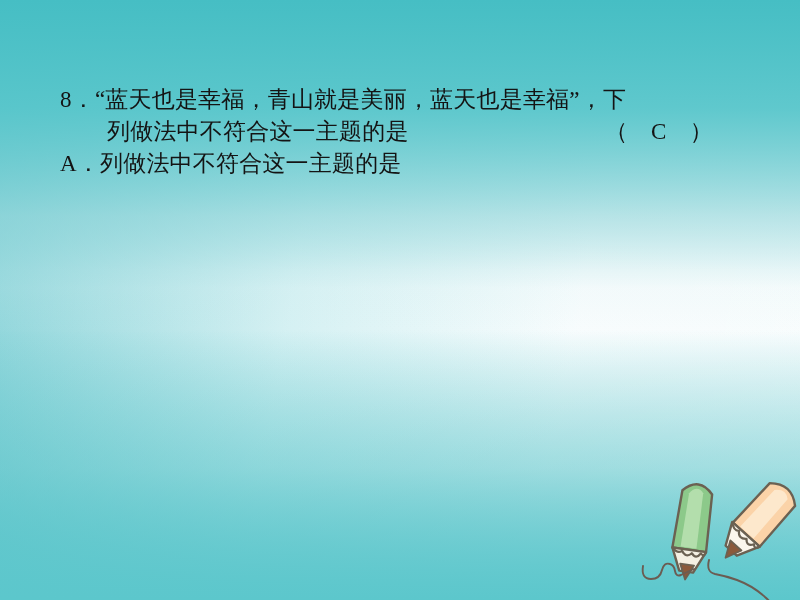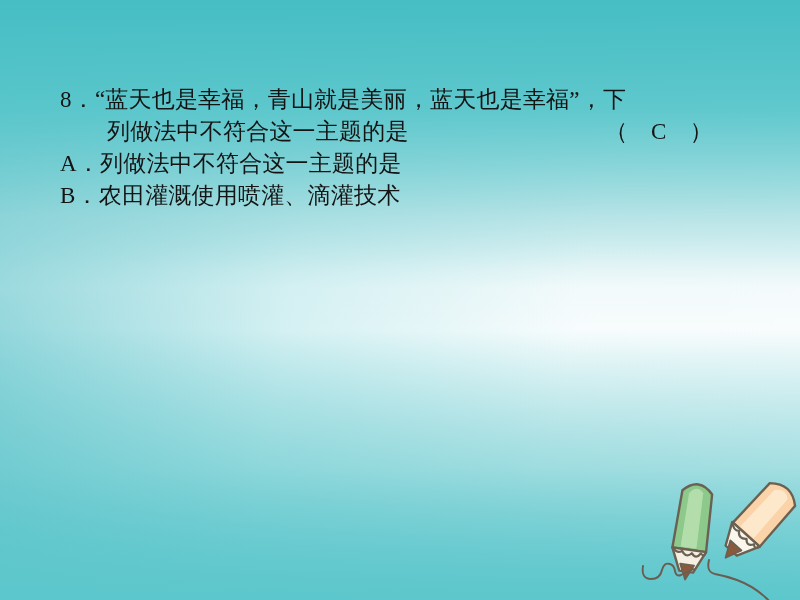--- a/index.html
+++ b/index.html
@@ -96,21 +96,20 @@
 
     <div class="qline"><span class="opt-letter">8．</span><span>“蓝天也是幸福，青山就是美丽，蓝天也是幸福”，下</span></div>
 
     <div class="qline stem-line-2">
       <span class="stem-tail">列做法中不符合这一主题的是</span>
       <span class="answer-paren">（　C　）</span>
     </div>
 
     <div class="qline"><span class="opt-letter">A．</span><span>列做法中不符合这一主题的是</span></div>
 
-    <div class="qline"><span class="opt-letter">B．</span><span>农田灌溉使用喷灌、滴灌技术</span></div>
 
 
 
   </div>
 
   <div id="pencil-art">
     <svg width="175" height="130" viewBox="0 0 175 130" xmlns="http://www.w3.org/2000/svg">
 
       <g transform="rotate(8 62 60)">
 

